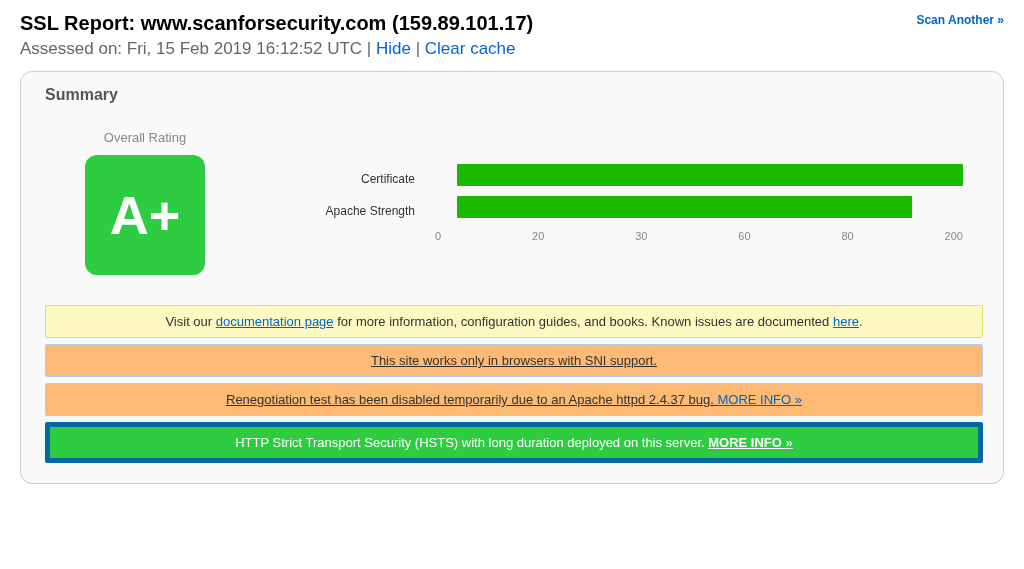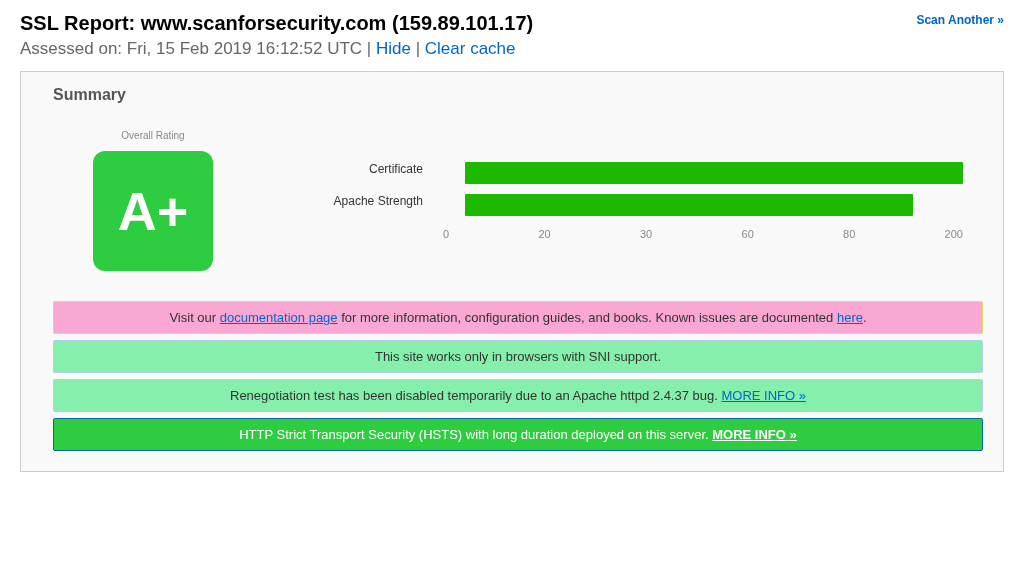--- a/index.html
+++ b/index.html
@@ -36,23 +36,23 @@
     }
     .scan-another {
       font-size: 12px;
       font-weight: bold;
       color: #0066cc;
       text-decoration: none;
     }
 
     .summary-box {
       border: 1px solid #ccc;
-      border-radius: 0;
+      border-radius: 12px;
       background: #f9f9f9;
-      padding: 14px 20px 20px 32px;
+      padding: 14px 20px 20px 24px;
     }
     .summary-title {
       font-size: 16px;
       font-weight: bold;
       color: #555;
       margin-bottom: 16px;
     }
 
     .rating-section {
       display: flex;
@@ -61,21 +61,21 @@
       padding: 10px 20px;
     }
     .overall-rating-block {
       display: flex;
       flex-direction: column;
       align-items: center;
       margin-right: 60px;
       min-width: 160px;
     }
     .overall-label {
-      font-size: 10px;
+      font-size: 13px;
       color: #888;
       margin-bottom: 10px;
     }
     .grade-badge {
       background: #2ecc40;
       border-radius: 12px;
       width: 120px;
       height: 120px;
       display: flex;
       align-items: center;
@@ -87,21 +87,21 @@
       color: #fff;
       line-height: 1;
     }
 
     .chart-area {
       flex: 1;
       padding-left: 10px;
     }
     .chart-row {
       display: flex;
-      align-items: flex-start;
+      align-items: flex-end;
       margin-bottom: 10px;
       gap: 32px;
     }
     .chart-label {
       width: 130px;
       text-align: right;
       font-size: 12px;
       color: #333;
       padding-right: 10px;
       flex-shrink: 0;
@@ -139,32 +139,33 @@
       flex-direction: column;
       gap: 6px;
     }
     .info-box {
       padding: 8px 16px;
       text-align: center;
       font-size: 13px;
       border-radius: 2px;
     }
     .info-box.yellow {
-      background: #f9a8d4;
+      background: #fef9c3;
       border: 1px solid #e0e060;
       color: #333;
     }
     .info-box.light-blue {
-      background: #86efac;
+      background: #fdba74;
       border: 1px solid #b0ccee;
       color: #333;
+      text-decoration: underline;
     }
     .info-box.green {
       background: #2ecc40;
-      border: 1px solid #0369a1;
+      border: 5px solid #0369a1;
       color: #fff;
     }
     .info-box a {
       color: #0066cc;
       text-decoration: underline;
     }
     .info-box.green a {
       color: #fff;
       font-weight: bold;
     }

